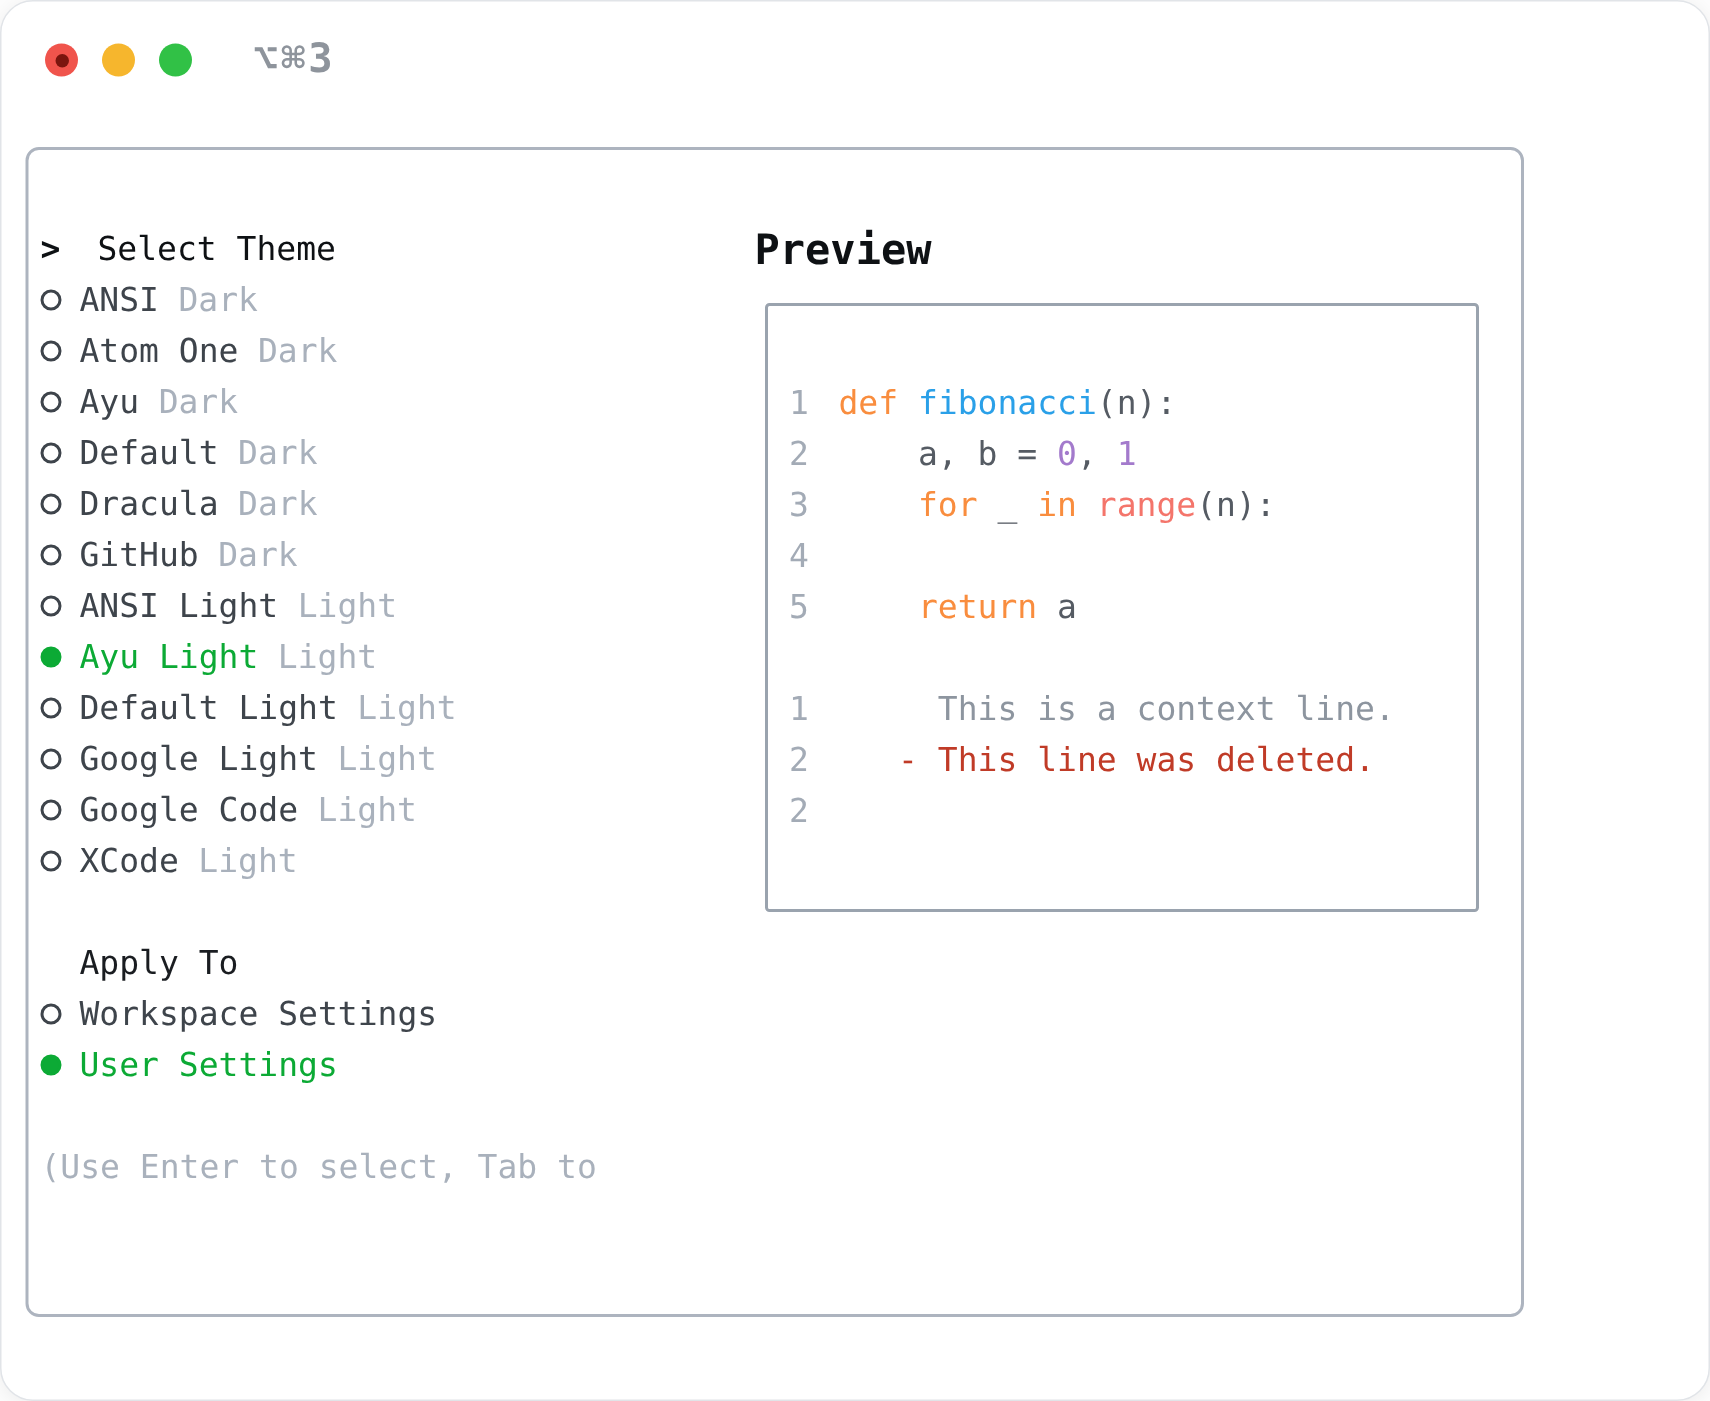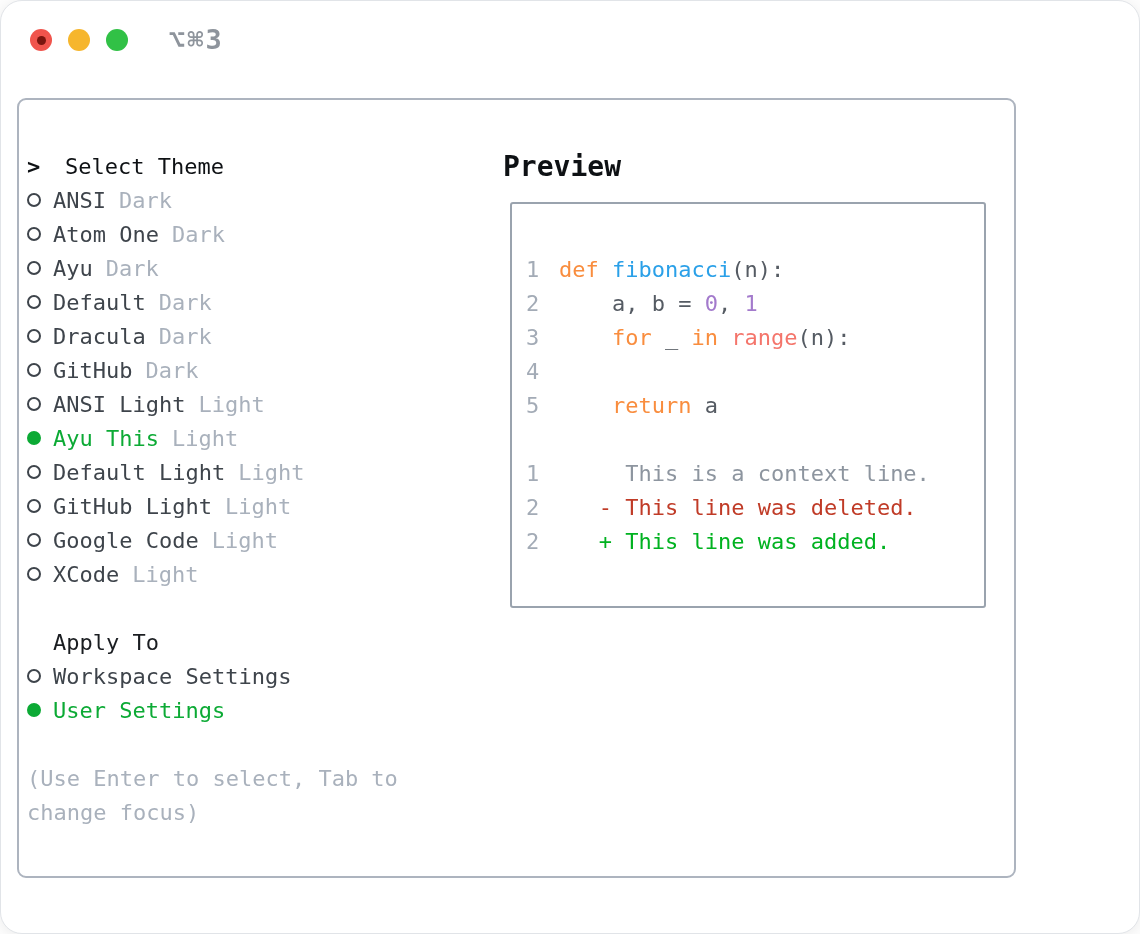--- a/index.html
+++ b/index.html
@@ -99,27 +99,27 @@
     <div class="row item">
       <span class="cell"><span class="radio"></span></span><span class="t-label">Dracula</span><span class="t-variant">Dark</span>
     </div>
     <div class="row item">
       <span class="cell"><span class="radio"></span></span><span class="t-label">GitHub</span><span class="t-variant">Dark</span>
     </div>
     <div class="row item">
       <span class="cell"><span class="radio"></span></span><span class="t-label">ANSI Light</span><span class="t-variant">Light</span>
     </div>
     <div class="row item sel">
-      <span class="cell"><span class="radio"></span></span><span class="t-label">Ayu This</span><span class="t-variant">Light</span>
+      <span class="cell"><span class="radio"></span></span><span class="t-label">Ayu Light</span><span class="t-variant">Light</span>
     </div>
     <div class="row item">
       <span class="cell"><span class="radio"></span></span><span class="t-label">Default Light</span><span class="t-variant">Light</span>
     </div>
     <div class="row item">
-      <span class="cell"><span class="radio"></span></span><span class="t-label">GitHub Light</span><span class="t-variant">Light</span>
+      <span class="cell"><span class="radio"></span></span><span class="t-label">Google Light</span><span class="t-variant">Light</span>
     </div>
     <div class="row item">
       <span class="cell"><span class="radio"></span></span><span class="t-label">Google Code</span><span class="t-variant">Light</span>
     </div>
     <div class="row item">
       <span class="cell"><span class="radio"></span></span><span class="t-label">XCode</span><span class="t-variant">Light</span>
     </div>
 
     <div class="row"></div>
 
@@ -129,21 +129,20 @@
     <div class="row item">
       <span class="cell"><span class="radio"></span></span><span class="t-label">Workspace Settings</span>
     </div>
     <div class="row item sel">
       <span class="cell"><span class="radio"></span></span><span class="t-label">User Settings</span>
     </div>
 
     <div class="row"></div>
 
     <div class="row help-row">(Use Enter to select, Tab to</div>
-    <div class="row help-row">change focus)</div>
   </div>
 
   <div class="preview-title">Preview</div>
 
   <div class="preview-box">
 
     <div class="cline">
       <span class="ln">1</span><span class="tok kw">def </span><span class="tok fn">fibonacci</span><span class="tok code">(n):</span>
     </div>
 
@@ -169,17 +168,17 @@
 
     <div class="cline">
       <span class="ln">1</span><span class="tok ctx">     This is a context line.</span>
     </div>
 
     <div class="cline">
       <span class="ln">2</span><span class="tok del">   - This line was deleted.</span>
     </div>
 
     <div class="cline">
-      <span class="ln">2</span><span class="tok add">   + This line was added.</span>
+      <span class="ln">2</span>
     </div>
 
   </div>
 </div>
 
 </body></html>

